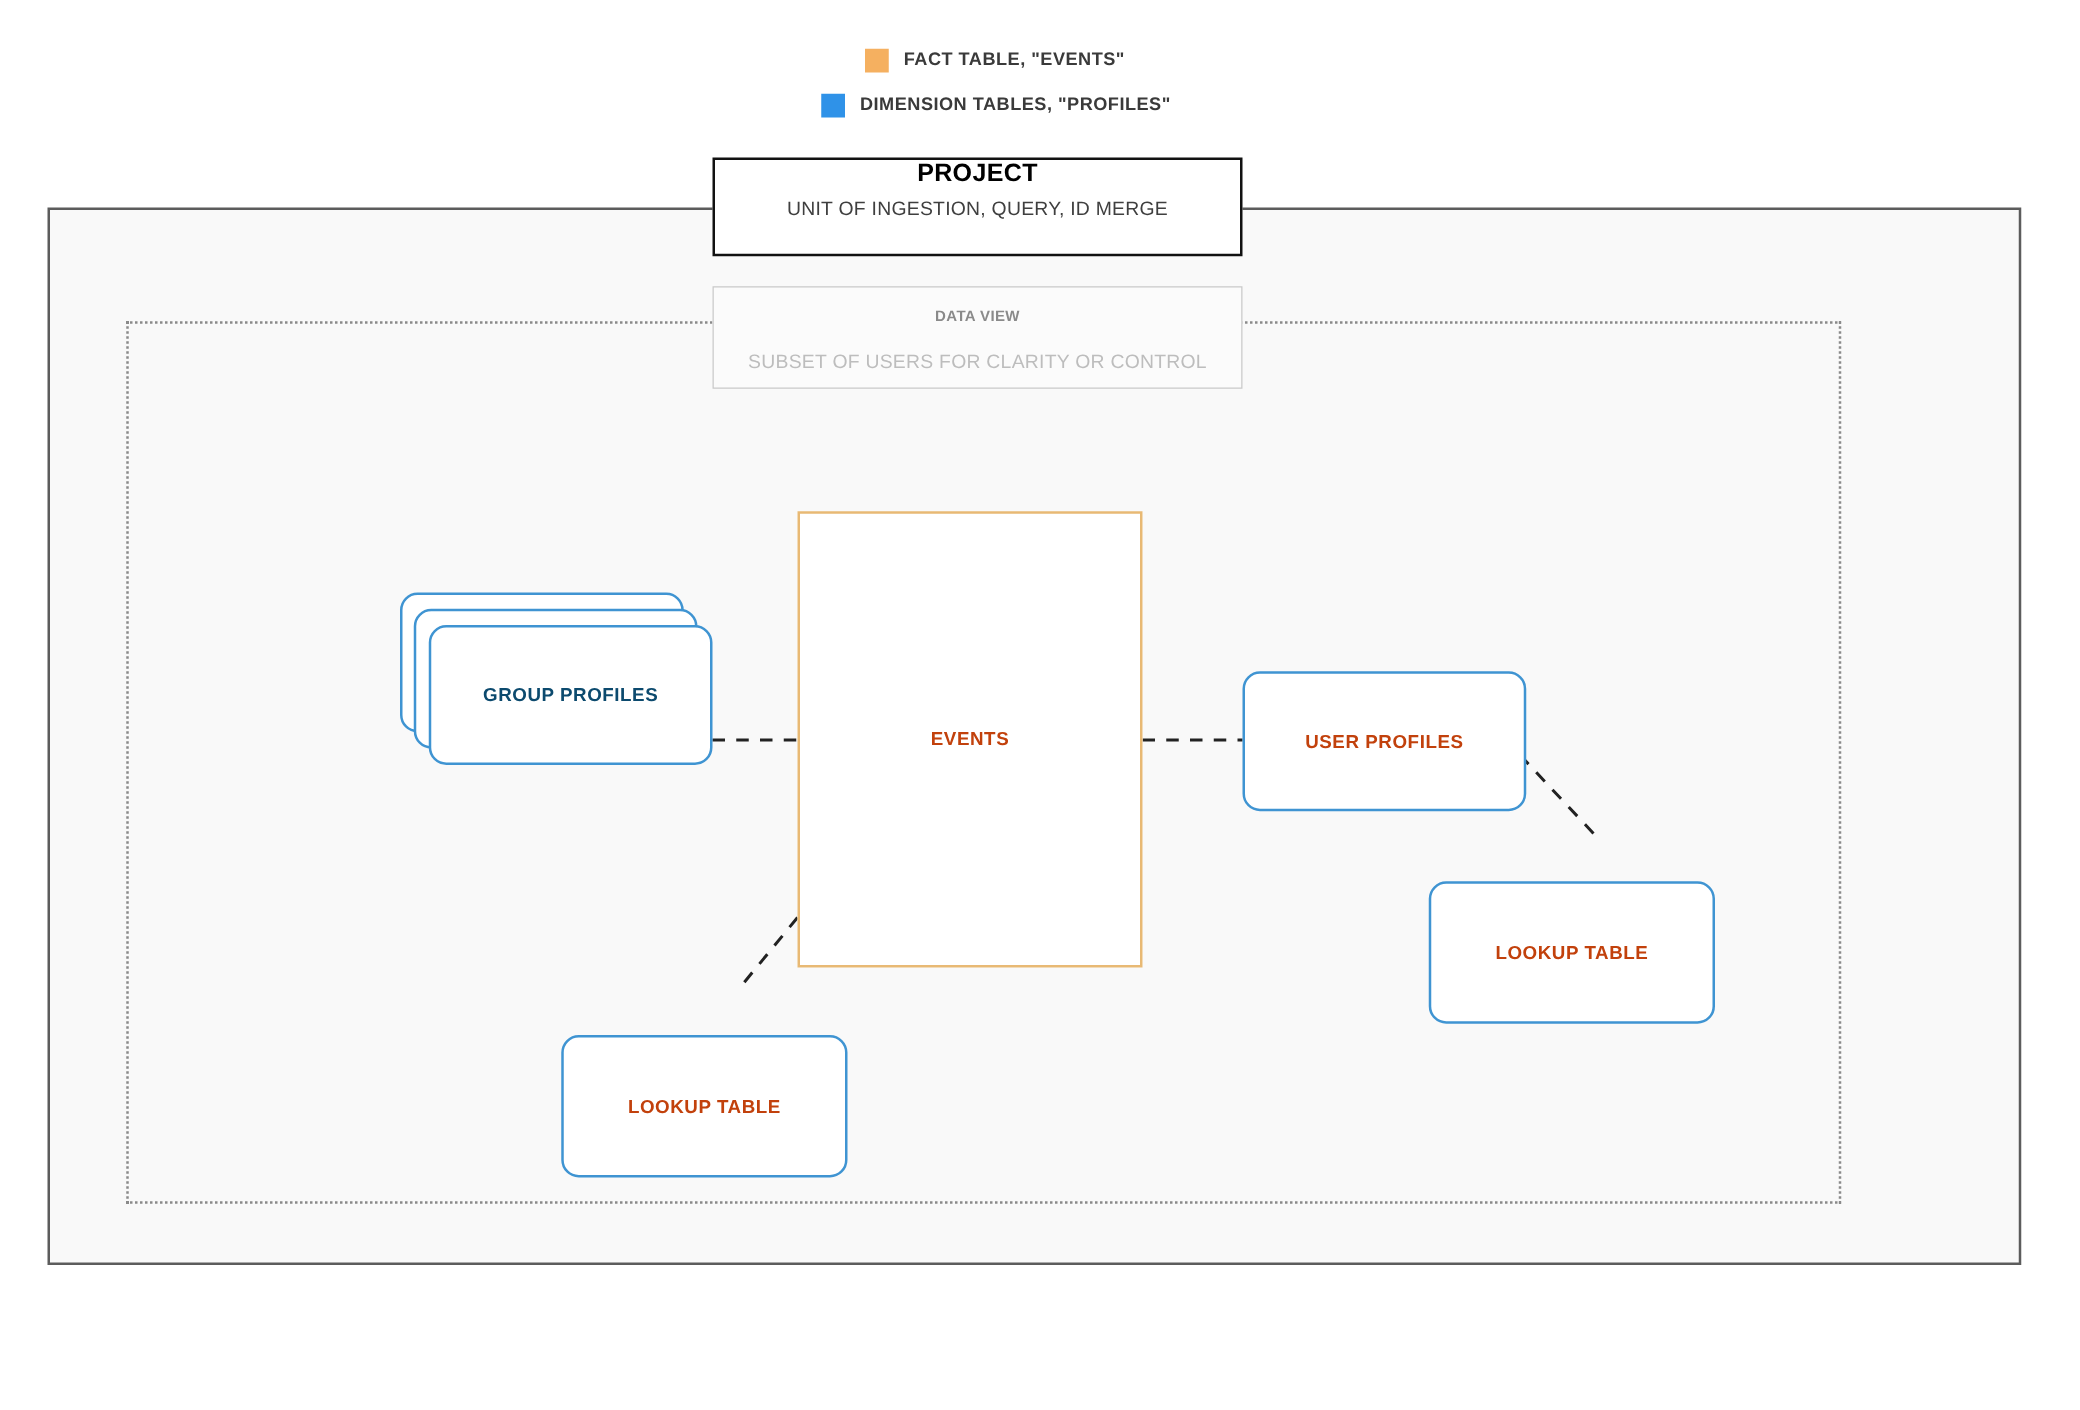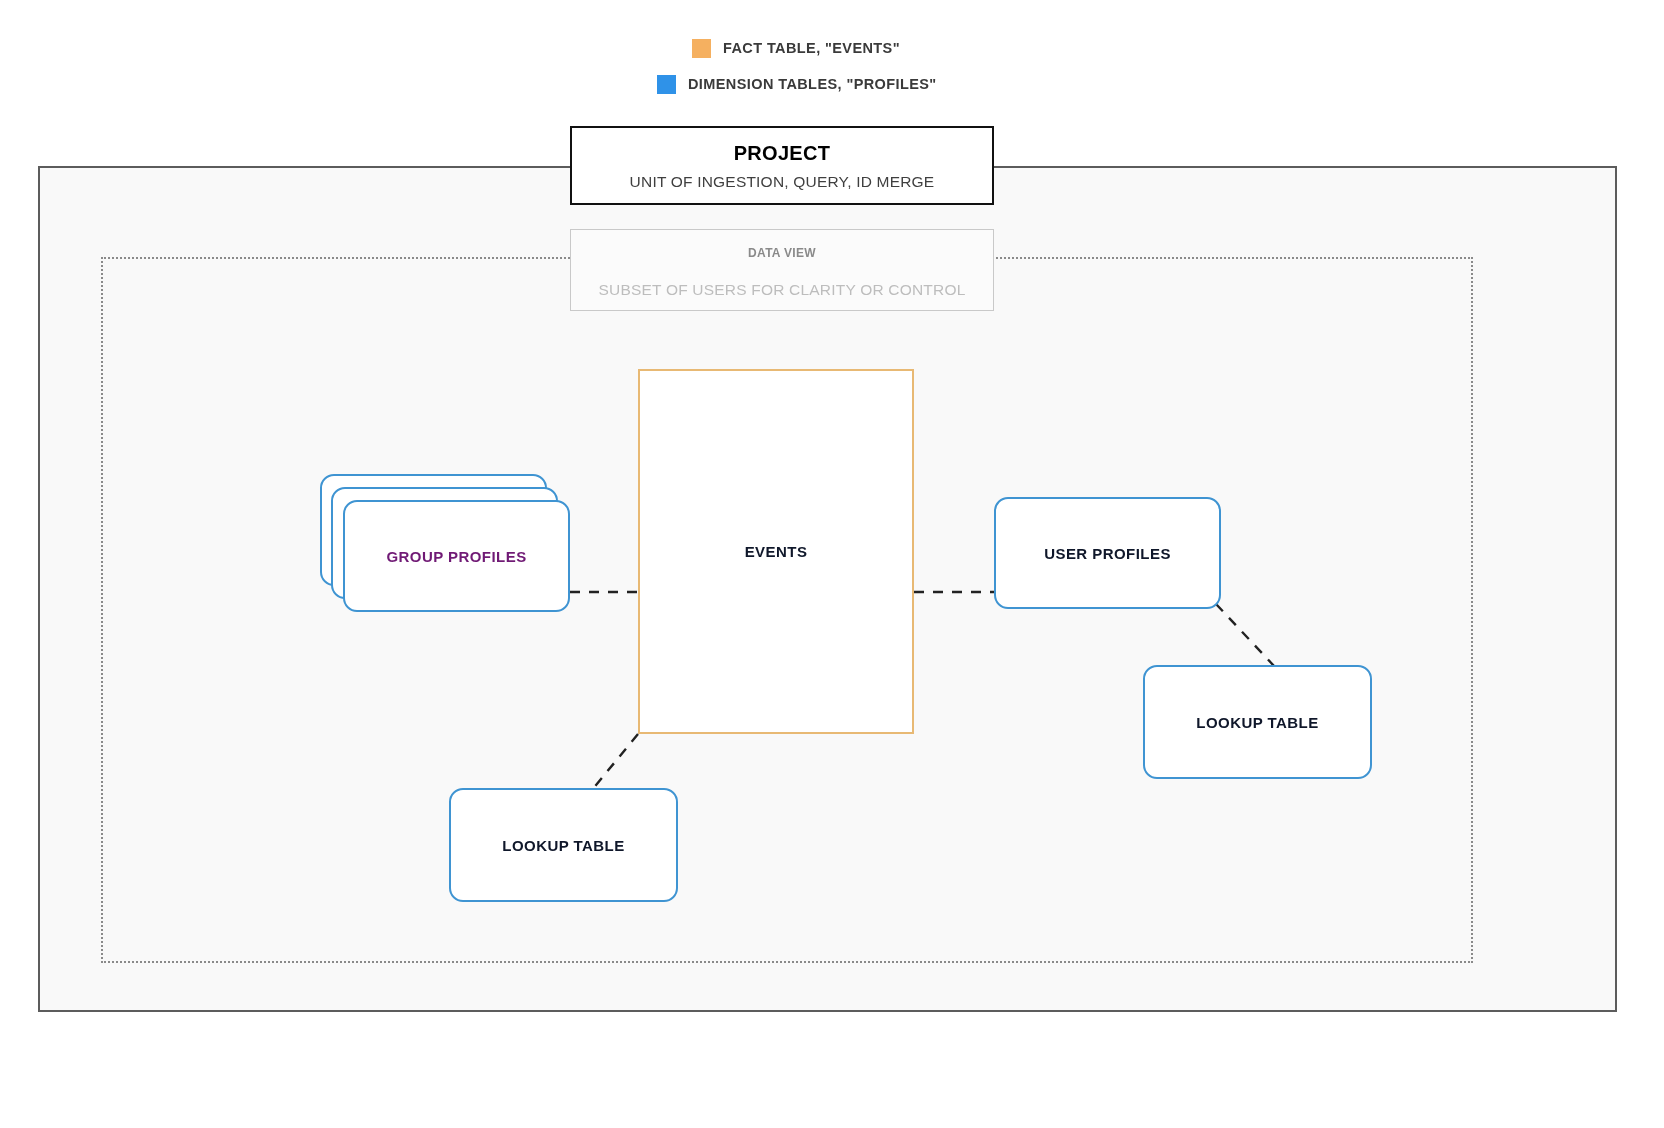--- a/index.html
+++ b/index.html
@@ -75,21 +75,20 @@
     box-sizing: border-box;
     text-align: center;
     background: #ffffff;
   }
   .project-card {
     left: 570px;
     top: 126px;
     width: 424px;
     height: 79px;
     border: 2px solid #111111;
-    padding-top: 14px;
   }
   .project-card .card-title {
     font-size: 20px;
     font-weight: bold;
     color: #000000;
     letter-spacing: 0.3px;
   }
   .project-card .card-sub {
     font-size: 15.5px;
     color: #3f3f3f;
@@ -121,22 +120,23 @@
   
   .node {
     position: absolute;
     box-sizing: border-box;
     background: #ffffff;
     display: flex;
     align-items: center;
     justify-content: center;
     font-size: 15px;
     font-weight: bold;
-    color: #0f172a;
+    color: #c2410c;
     letter-spacing: 0.45px;
+    margin-top: 40px;
   }
   .node-events {
     left: 638px;
     top: 369px;
     width: 276px;
     height: 365px;
     border: 2px solid #e8b974;
     border-radius: 0;
   }
   .node-profile {
@@ -182,21 +182,21 @@
   .stack-card.back   { left: 0px;  top: 0px;  }
   .stack-card.middle { left: 11px; top: 13px; }
   .stack-card.front  {
     left: 23px;
     top: 26px;
     display: flex;
     align-items: center;
     justify-content: center;
     font-size: 15px;
     font-weight: bold;
-    color: #701a75;
+    color: #0c4a6e;
     letter-spacing: 0.45px;
     border-radius: 14px;
   }
 
   
   .connectors {
     position: absolute;
     left: 0;
     top: 0;
     width: 1664px;

